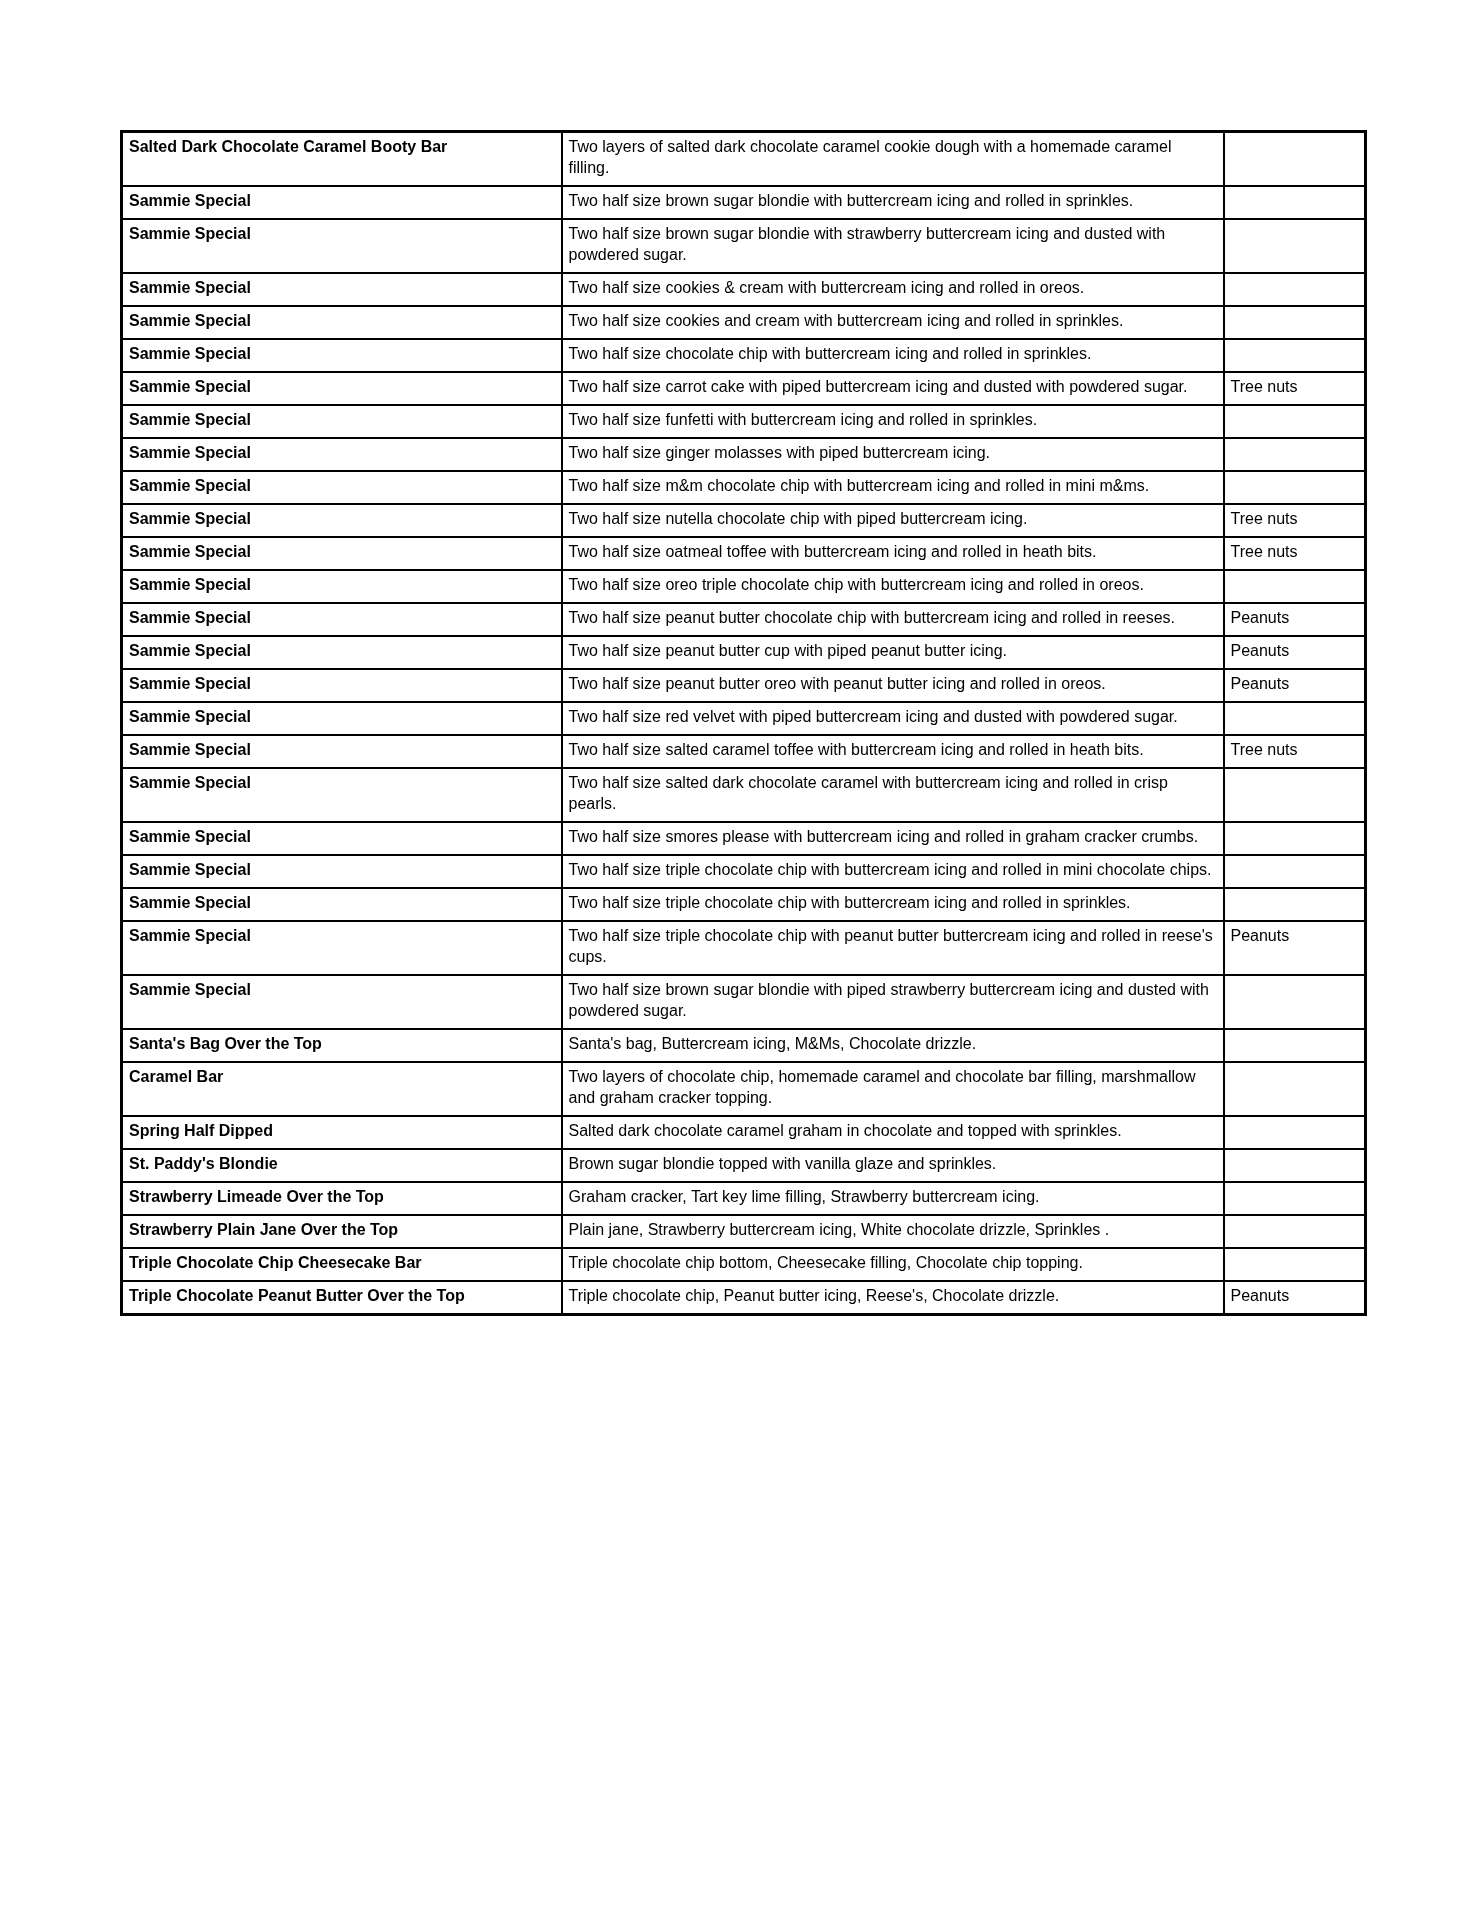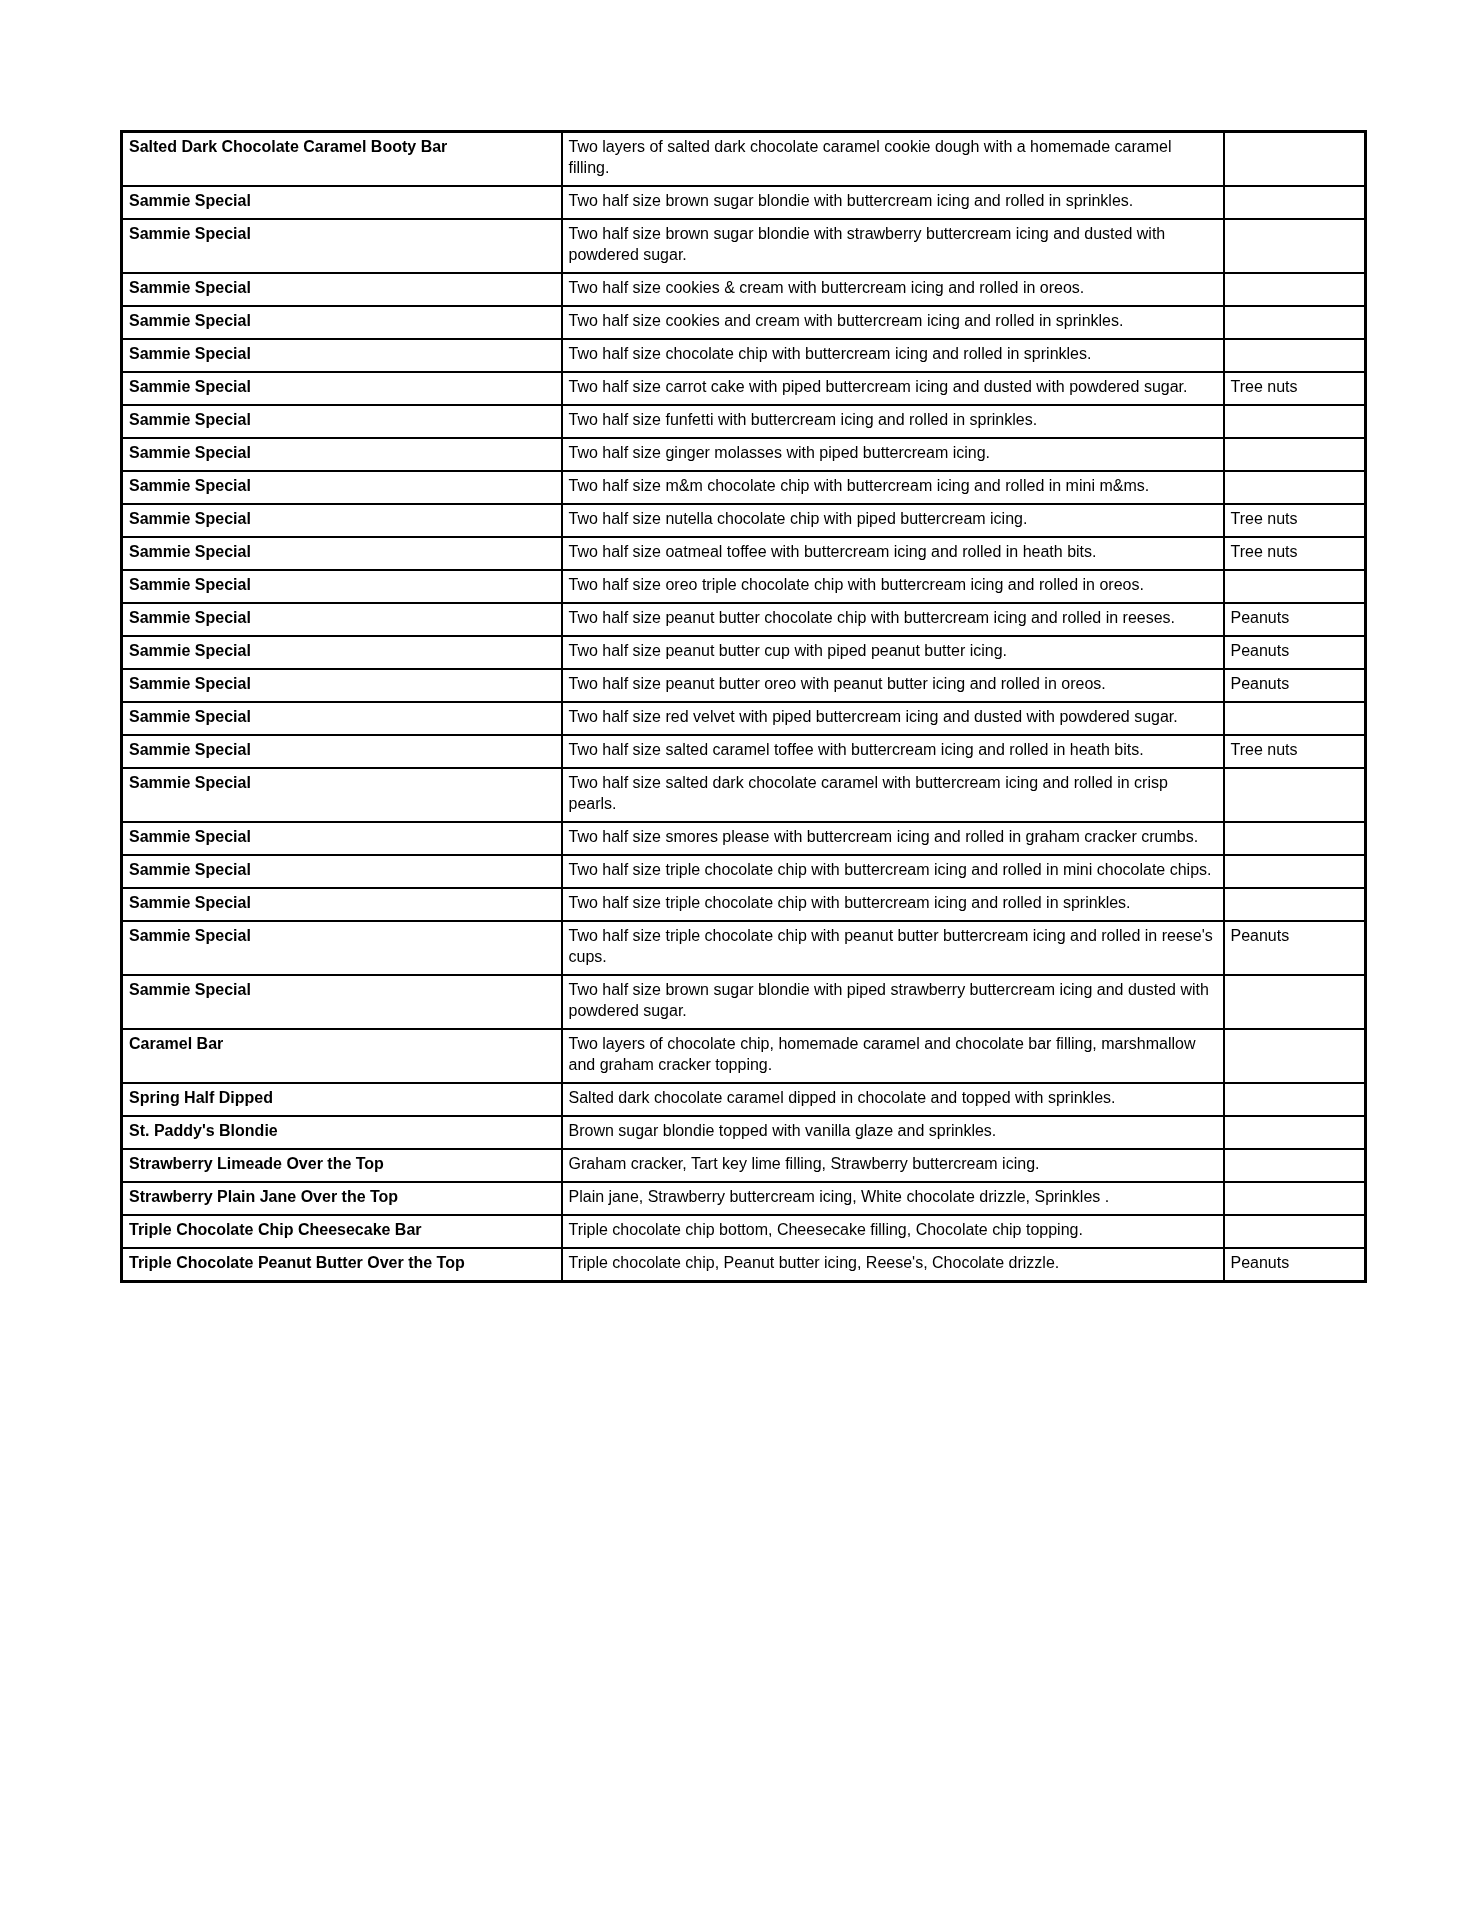--- a/index.html
+++ b/index.html
@@ -147,27 +147,32 @@
           <td class="name">Sammie Special</td>
           <td class="description">Two half size triple chocolate chip with peanut butter buttercream icing and rolled in reese's cups.</td>
           <td class="allergens">Peanuts</td>
         </tr>
         <tr>
           <td class="name">Sammie Special</td>
           <td class="description">Two half size brown sugar blondie with piped strawberry buttercream icing and dusted with powdered sugar.</td>
           <td class="allergens"></td>
         </tr>
         <tr>
+          <td class="name">Santa's Bag Over the Top</td>
+          <td class="description">Santa's bag, Buttercream icing, M&amp;Ms, Chocolate drizzle.</td>
+          <td class="allergens"></td>
+        </tr>
+        <tr>
           <td class="name">Caramel Bar</td>
           <td class="description">Two layers of chocolate chip, homemade caramel and chocolate bar filling, marshmallow and graham cracker topping.</td>
           <td class="allergens"></td>
         </tr>
         <tr>
           <td class="name">Spring Half Dipped</td>
-          <td class="description">Salted dark chocolate caramel dipped in chocolate and topped with sprinkles.</td>
+          <td class="description">Salted dark chocolate caramel graham in chocolate and topped with sprinkles.</td>
           <td class="allergens"></td>
         </tr>
         <tr>
           <td class="name">St. Paddy's Blondie</td>
           <td class="description">Brown sugar blondie topped with vanilla glaze and sprinkles.</td>
           <td class="allergens"></td>
         </tr>
         <tr>
           <td class="name">Strawberry Limeade Over the Top</td>
           <td class="description">Graham cracker, Tart key lime filling, Strawberry buttercream icing.</td>

